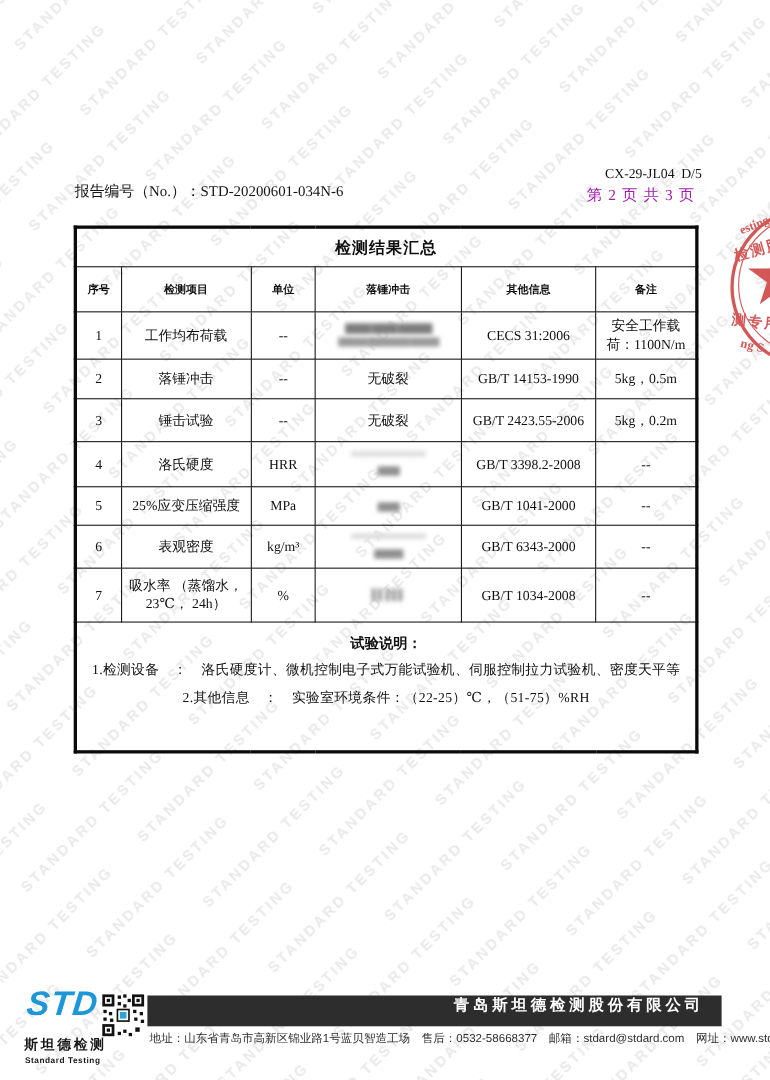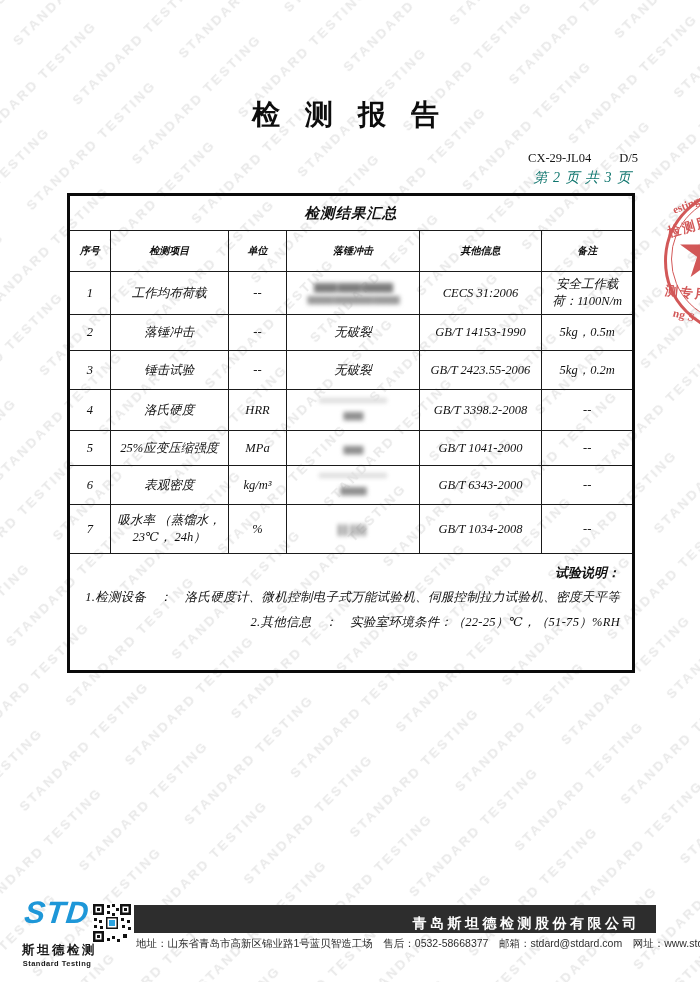--- a/index.html
+++ b/index.html
@@ -14,48 +14,48 @@
   .wmt{font-family:"Liberation Sans","DejaVu Sans",sans-serif;font-size:13.5px;
        font-weight:700;letter-spacing:2.5px;fill:#e9e9e9;}
   
   .layer{position:absolute;left:0;top:0;width:700px;height:982px;z-index:1;}
   .report-title{
     position:absolute;left:0;top:96px;width:700px;text-align:center;
     font-size:28px;font-weight:bold;letter-spacing:9px;color:#0d0d0d;
   }
   .doc-code{
     position:absolute;top:151px;right:62px;font-size:12.5px;color:#141414;
-    display:flex;gap:28px;
+    display:flex;gap:6px;
   }
   .report-no{
     position:absolute;left:68px;top:165px;font-size:13.5px;color:#141414;
   }
   .page-ind{
-    position:absolute;top:169px;right:68px;font-size:14px;letter-spacing:1px;color:#0f766e;font-style:italic;
+    position:absolute;top:169px;right:68px;font-size:14px;letter-spacing:1px;color:#a21caf;
   }
   
   table.results{
-    position:absolute;left:67px;top:193px;width:568px;
+    position:absolute;left:67px;top:205px;width:568px;
     border-collapse:collapse;border:3px solid #0a0a0a;
-    font-size:12.5px;color:#101010;font-style:italic;
+    font-size:12.5px;color:#101010;
   }
   table.results td,table.results th{
     border:1.5px solid #1a1a1a;text-align:center;vertical-align:middle;
     padding:2px 4px;font-weight:normal;background:transparent;
   }
   tr.t-title td{height:30px;font-size:14.5px;font-weight:bold;letter-spacing:1px;}
   tr.t-head th{height:36px;font-size:10px;font-weight:bold;}
   tr.r1 td{height:38px;}
   tr.r2 td{height:31px;}
   tr.r3 td{height:34px;}
   tr.r4 td{height:36px;}
   tr.r5 td{height:30px;}
   tr.r6 td{height:34px;}
   tr.r7 td{height:44px;}
-  tr.notes-row td{height:96px;text-align:right;vertical-align:top;padding:10px 12px;}
+  tr.notes-row td{height:96px;text-align:center;vertical-align:top;padding:10px 12px;}
   .notes-title{font-weight:bold;font-size:13px;margin-bottom:7px;}
   .notes-line{font-size:12.5px;margin-bottom:8px;letter-spacing:.3px;}
   .nowrap{white-space:nowrap;}
   
   .redact{filter:blur(2px);color:#8f8f8f;letter-spacing:-1px;line-height:1.25;}
   .redact.l1{font-size:11px;color:#7d7d7d;}
   .redact.l2{font-size:9.5px;color:#9a9a9a;}
   .redact.short{font-size:9.5px;display:inline-block;}
   .topline::before{
     content:"";display:block;width:68px;height:5px;margin:0 auto 4px auto;
@@ -76,48 +76,48 @@
   
   .footer{position:absolute;left:0;top:894px;width:700px;height:70px;z-index:3;
     font-family:"Liberation Sans","DejaVu Sans",sans-serif;}
   .logo{position:absolute;left:22px;top:4px;width:70px;text-align:center;}
   .logo-std{font-size:31px;line-height:30px;font-weight:bold;font-style:italic;
     color:#1e97d8;letter-spacing:1px;transform:skewX(-6deg);}
   .logo-cn{font-size:12.5px;font-weight:bold;letter-spacing:2.5px;color:#161616;margin-top:14px;white-space:nowrap;}
   .logo-en{font-size:7.5px;font-weight:bold;color:#161616;letter-spacing:.5px;}
   .qr{position:absolute;left:92px;top:9px;}
   .bar{position:absolute;left:134px;top:11px;width:522px;height:28px;background:#2d2d2d;
-    display:flex;align-items:flex-end;justify-content:flex-end;padding-right:16px;box-sizing:border-box;gap:24px;}
+    display:flex;align-items:flex-start;justify-content:flex-end;padding-right:16px;box-sizing:border-box;gap:24px;}
   .bar .company{color:#fff;font-size:14px;font-weight:bold;letter-spacing:3.5px;white-space:nowrap;}
   .bar .hotline{color:#fff;font-size:15.5px;font-weight:bold;letter-spacing:1px;white-space:nowrap;}
   .info-line{position:absolute;left:136px;top:43px;font-size:10.5px;color:#2e2e2e;white-space:nowrap;}
 </style>
 </head>
 <body>
 
 <svg id="watermark" width="700" height="982">
   <defs>
     <pattern id="wm" width="215" height="84" patternUnits="userSpaceOnUse" patternTransform="rotate(-45 350 491)">
       <text class="wmt" x="0" y="26">STANDARD TESTING</text>
       <text class="wmt" x="-107" y="68">STANDARD TESTING</text>
       <text class="wmt" x="108" y="68">STANDARD TESTING</text>
     </pattern>
   </defs>
   <rect width="700" height="982" fill="url(#wm)"></rect>
 </svg>
 
 <div class="layer">
 
-  <div class="report-title">检 测 报 告</div>
 
   <div class="doc-code">
     <span>CX-29-JL04</span>
     <span>D/5</span>
   </div>
 
+  <div class="report-no">报告编号（No.）：STD-20200601-034N-6</div>
 
   <div class="page-ind">第 2 页 共 3 页</div>
 
   <table class="results">
     <colgroup>
       <col style="width:42px">
         <col style="width:119px">
         <col style="width:59px">
       <col style="width:133px">
         <col style="width:123px">

